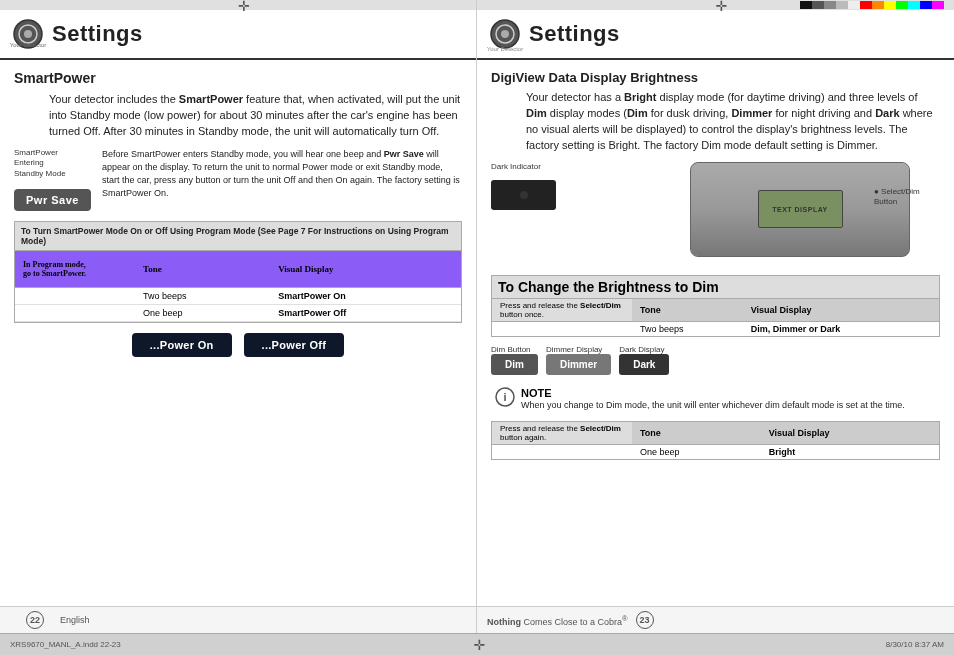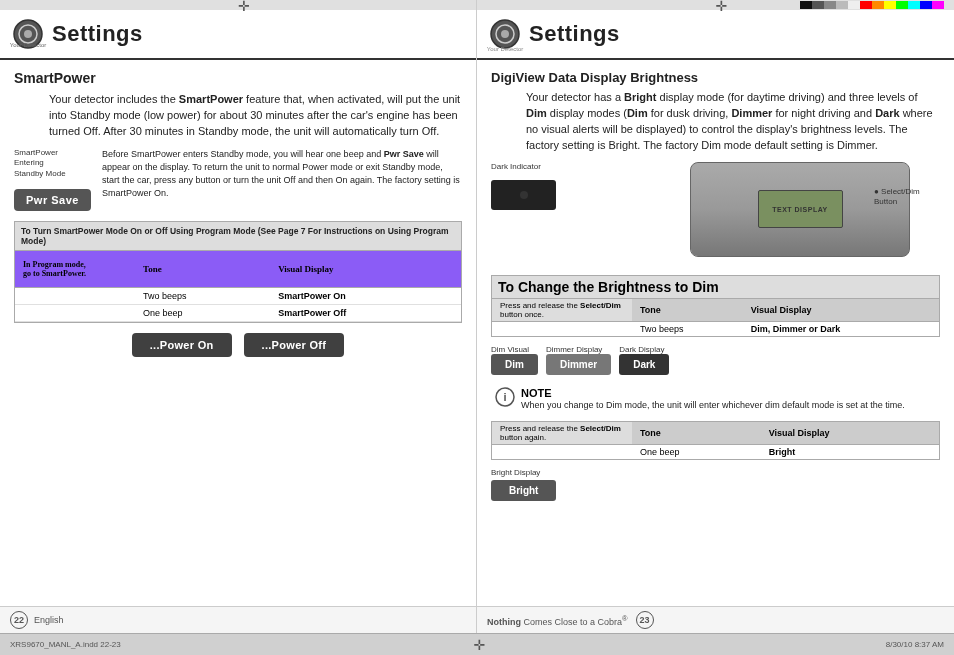--- a/index.html
+++ b/index.html
@@ -173,21 +173,21 @@
 
     
     .power-buttons-row {
       display: flex;
       gap: 12px;
       margin: 10px 0;
       justify-content: center;
     }
 
     .power-btn {
-      background: #404040;
+      background: #0f172a;
       color: white;
       padding: 6px 18px;
       border-radius: 4px;
       font-size: 11px;
       font-weight: bold;
       letter-spacing: 0.3px;
     }
 
     
     .page-footer {
@@ -196,21 +196,22 @@
       padding: 4px 10px;
       border-top: 1px solid #ccc;
       background: #f5f5f5;
       font-size: 9px;
       color: #555;
     }
 
     .footer-left {
       display: flex;
       align-items: center;
-      gap: 6px;
+      gap: 16px;
+      margin-left: 16px;
     }
 
     .page-num-circle {
       width: 18px;
       height: 18px;
       border: 1px solid #555;
       border-radius: 50%;
       display: flex;
       align-items: center;
       justify-content: center;
@@ -543,21 +544,21 @@
               <td></td>
               <td>Two beeps</td>
               <td class="bold-cell"><strong>Dim, Dimmer or Dark</strong></td>
             </tr>
           </tbody>
         </table>
       </div>
 
       <div class="display-modes-row">
         <div class="display-mode-item">
-          <div class="display-mode-label">Dim Visual</div>
+          <div class="display-mode-label">Dim Button</div>
           <div class="display-mode-btn btn-dim">Dim</div>
         </div>
         <div class="display-mode-item">
           <div class="display-mode-label">Dimmer Display</div>
           <div class="display-mode-btn btn-dimmer">Dimmer</div>
         </div>
         <div class="display-mode-item">
           <div class="display-mode-label">Dark Display</div>
           <div class="display-mode-btn btn-dark">Dark</div>
         </div>
@@ -589,24 +590,20 @@
           <tbody>
             <tr>
               <td></td>
               <td>One beep</td>
               <td class="bold-cell"><strong>Bright</strong></td>
             </tr>
           </tbody>
         </table>
       </div>
 
-      <div>
-        <div class="bright-display-label">Bright Display</div>
-        <div class="display-mode-btn btn-bright" style="display:inline-block; padding:5px 18px;">Bright</div>
-      </div>
 
     </div>
 
     <div class="page-footer">
       <span class="right-footer-text">
         <span class="nothing-bold">Nothing</span><span> Comes Close to a Cobra</span><sup>®</sup>
       </span>
       <div class="page-num-circle" style="margin-left:8px;">23</div>
     </div>
   </div>

